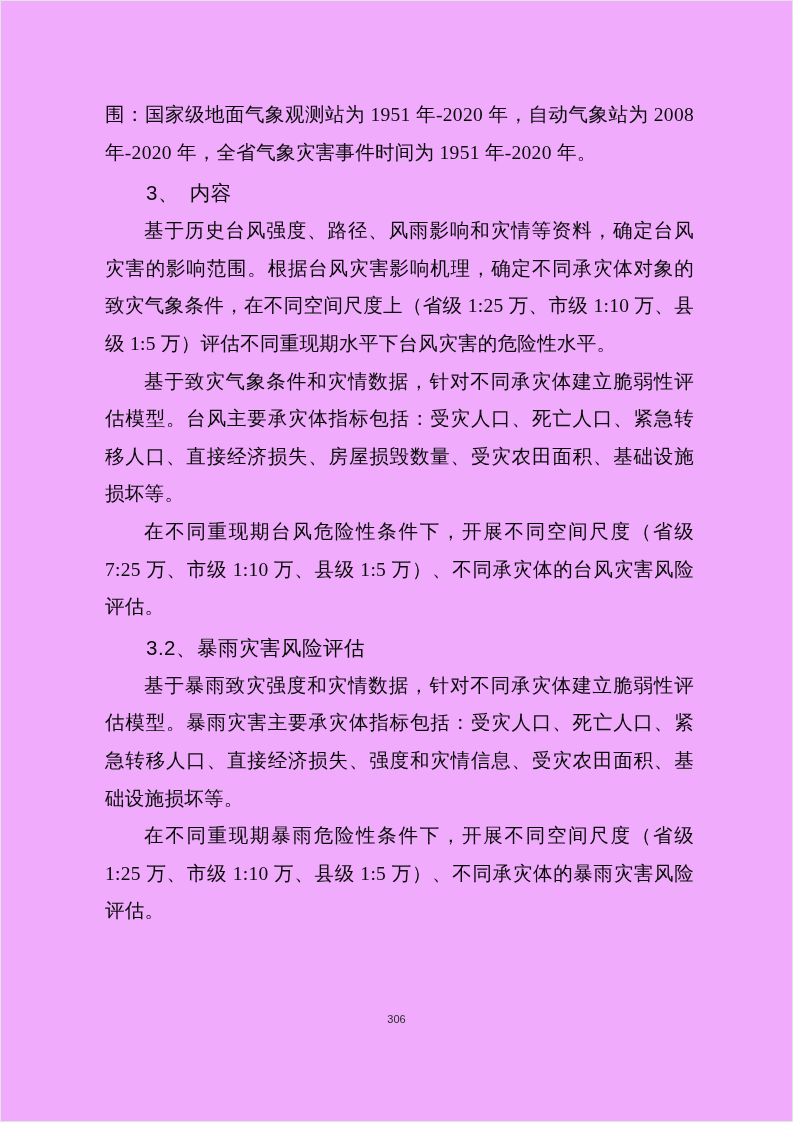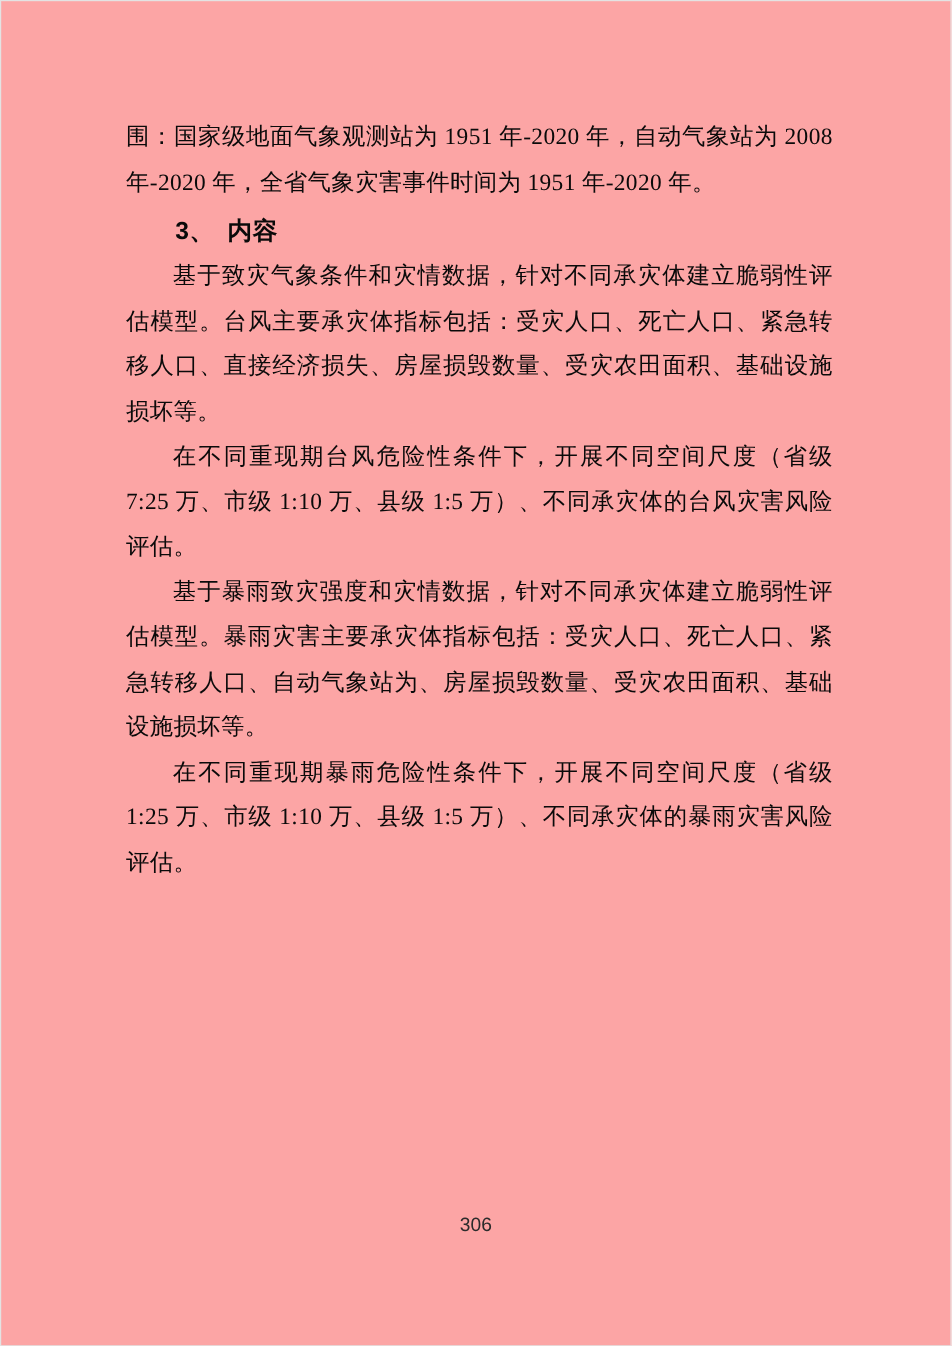--- a/index.html
+++ b/index.html
@@ -5,21 +5,21 @@
   * { box-sizing: border-box; }
   html, body {
     margin: 0;
     padding: 0;
     background: #ffffff;
   }
   .page {
     position: relative;
     width: 793px;
     height: 1122px;
-    background: #fca5a5;
+    background: #f0abfc;
     border: 1px solid #e3e3e3;
     overflow: hidden;
     font-family: "Liberation Serif", "DejaVu Serif", serif;
     color: #0a0a0a;
   }
   .content {
     position: absolute;
     left: 104px;
     top: 95px;
     width: 589px;
@@ -32,44 +32,46 @@
     margin: 0;
     text-indent: 2em;
   }
   .para-continuation {
     margin: 0;
     text-indent: 0;
   }
   .heading-1, .heading-2 {
     margin: 3px 0 1px 0;
     font-family: "Liberation Sans", "DejaVu Sans", sans-serif;
-    font-weight: bold;
+    font-weight: normal;
     font-size: 20.5px;
     line-height: 37px;
     text-indent: 2em;
     text-align: left;
     letter-spacing: 0.5px;
   }
   .footer {
     position: absolute;
     left: 0;
     top: 1012px;
     width: 100%;
     text-align: center;
     font-family: "Liberation Sans", "DejaVu Sans", sans-serif;
-    font-size: 16px;
+    font-size: 11px;
     color: #2b2b2b;
   }
 </style>
 </head>
 <body>
 
 <div class="page">
   <div class="content">
     <p class="para-continuation">围：国家级地面气象观测站为 1951 年-2020 年，自动气象站为 2008 年-2020 年，全省气象灾害事件时间为 1951 年-2020 年。</p>
     <h2 class="heading-1">3、 内容</h2>
+    <p class="para">基于历史台风强度、路径、风雨影响和灾情等资料，确定台风灾害的影响范围。根据台风灾害影响机理，确定不同承灾体对象的致灾气象条件，在不同空间尺度上（省级 1:25 万、市级 1:10 万、县级 1:5 万）评估不同重现期水平下台风灾害的危险性水平。</p>
     <p class="para">基于致灾气象条件和灾情数据，针对不同承灾体建立脆弱性评估模型。台风主要承灾体指标包括：受灾人口、死亡人口、紧急转移人口、直接经济损失、房屋损毁数量、受灾农田面积、基础设施损坏等。</p>
     <p class="para">在不同重现期台风危险性条件下，开展不同空间尺度（省级 7:25 万、市级 1:10 万、县级 1:5 万）、不同承灾体的台风灾害风险评估。</p>
-    <p class="para">基于暴雨致灾强度和灾情数据，针对不同承灾体建立脆弱性评估模型。暴雨灾害主要承灾体指标包括：受灾人口、死亡人口、紧急转移人口、自动气象站为、房屋损毁数量、受灾农田面积、基础设施损坏等。</p>
+    <h3 class="heading-2">3.2、暴雨灾害风险评估</h3>
+    <p class="para">基于暴雨致灾强度和灾情数据，针对不同承灾体建立脆弱性评估模型。暴雨灾害主要承灾体指标包括：受灾人口、死亡人口、紧急转移人口、直接经济损失、强度和灾情信息、受灾农田面积、基础设施损坏等。</p>
     <p class="para">在不同重现期暴雨危险性条件下，开展不同空间尺度（省级 1:25 万、市级 1:10 万、县级 1:5 万）、不同承灾体的暴雨灾害风险评估。</p>
   </div>
   <div class="footer">306</div>
 </div>
 
 </body></html>

